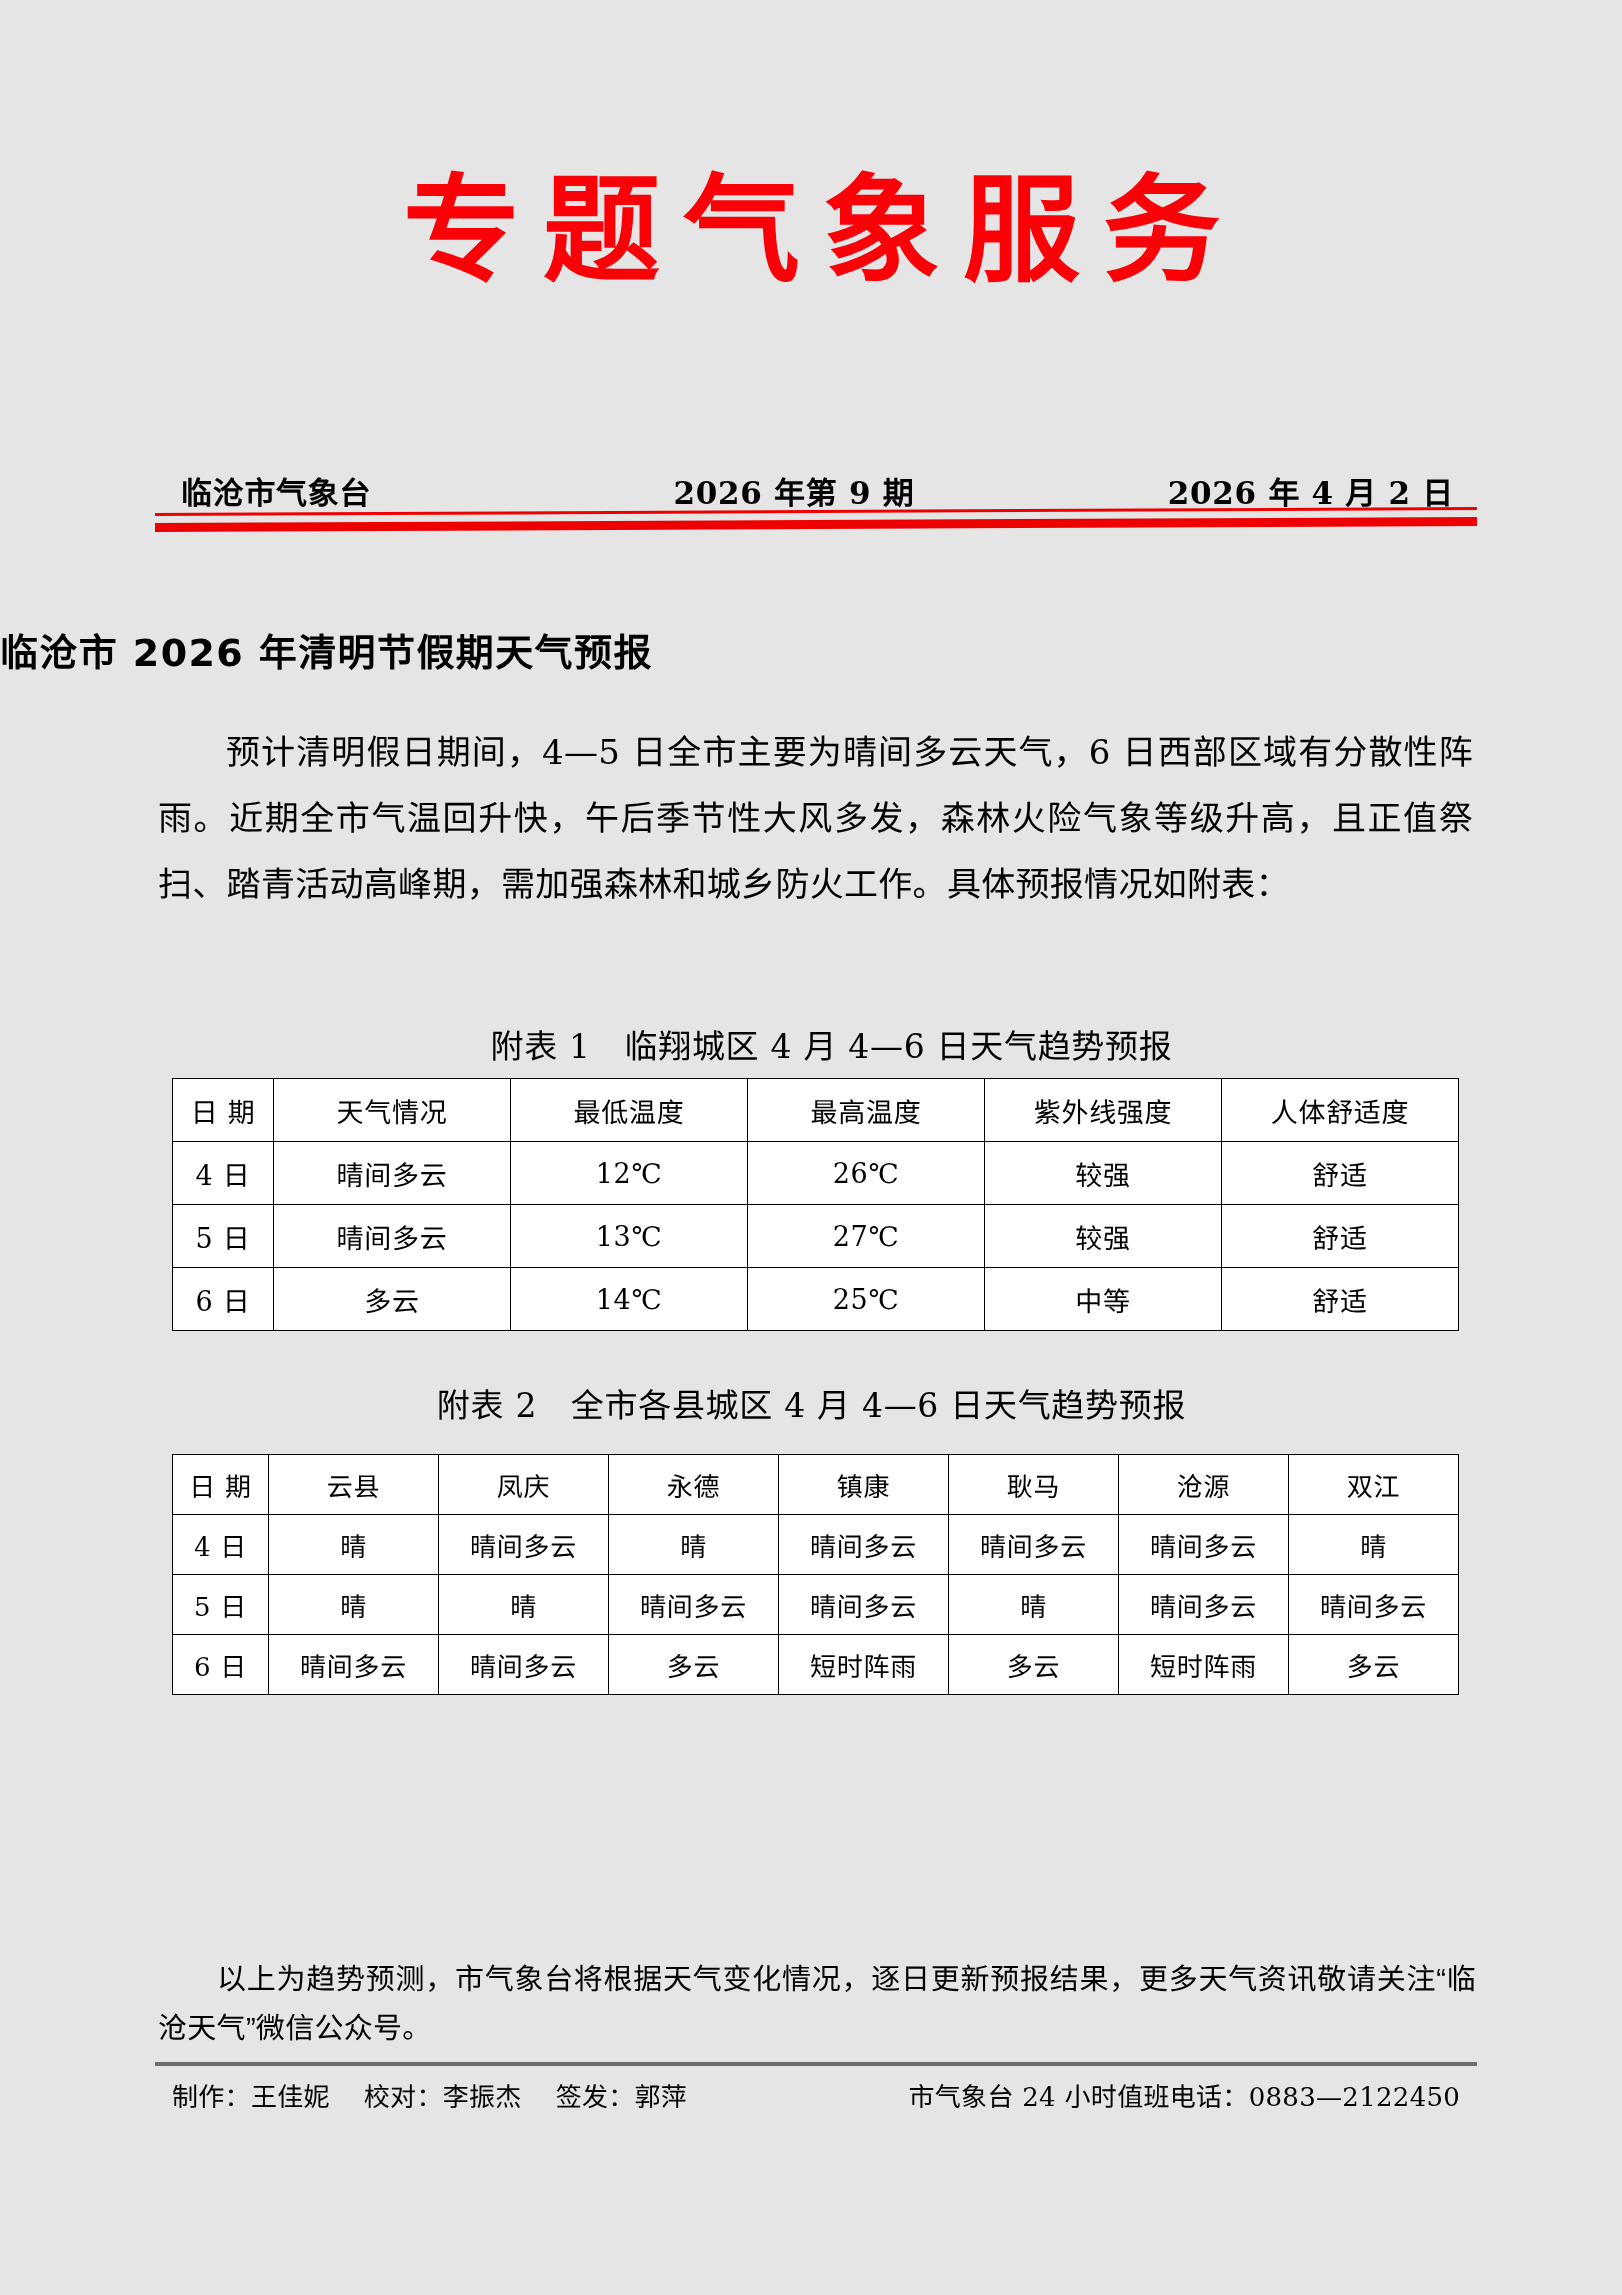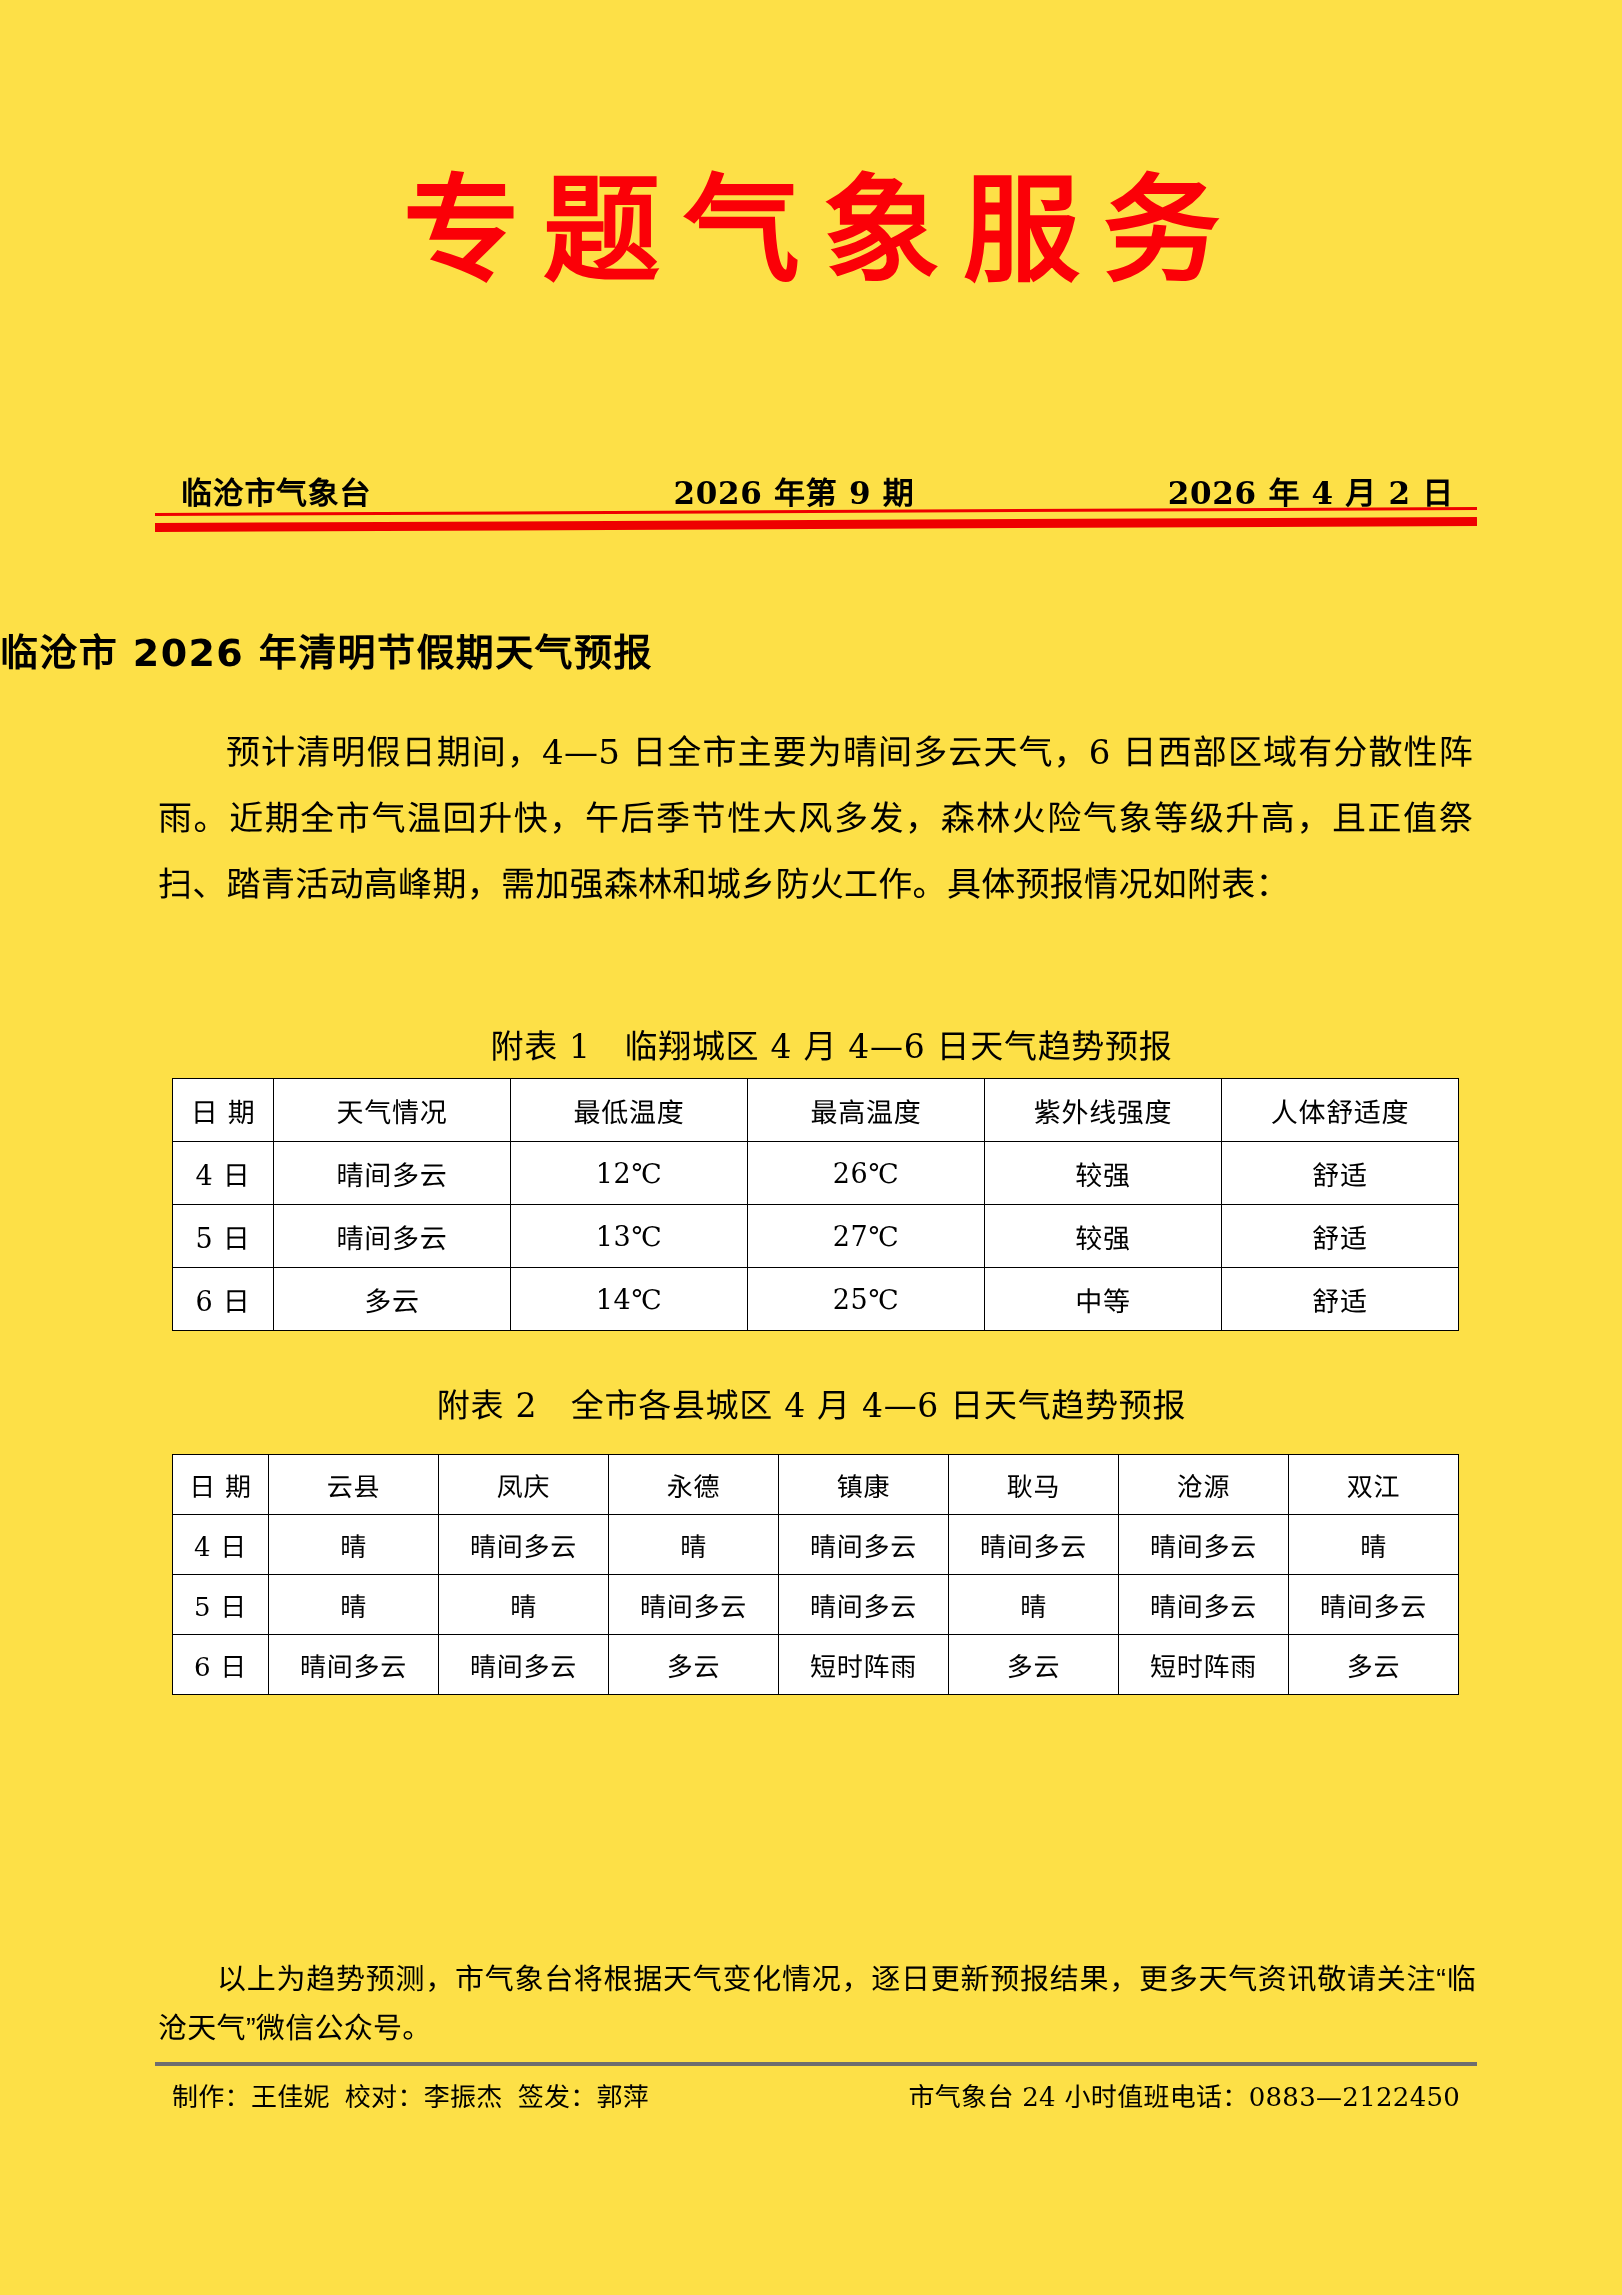--- a/index.html
+++ b/index.html
@@ -13,21 +13,21 @@
     height: 2295px;
     font-family: "DejaVu Serif", "Liberation Serif", serif;
     color: #000000;
     position: relative;
     overflow: hidden;
   }
 
   .page {
     position: absolute;
     inset: 0;
-    background: #fde047;
+    background: #e5e5e5;
   }
 
   
   .masthead {
     position: absolute;
     top: 170px;
     left: 0;
     width: 1623px;
     text-align: center;
   }
@@ -196,21 +196,21 @@
     top: 2076px;
     left: 172px;
     width: 1295px;
     display: flex;
     align-items: baseline;
     font-family: "DejaVu Serif", "Liberation Serif", serif;
     font-size: 26px;
     letter-spacing: 0.3px;
     white-space: nowrap;
   }
-  .credits-left { flex: 0 0 auto; display: flex; gap: 15px; }
+  .credits-left { flex: 0 0 auto; display: flex; gap: 34px; }
   .credits-right { margin-left: auto; padding-right: 6.8px; }
 </style>
 </head>
 <body>
 
 <div class="page">
 
   <div class="masthead">
     <div class="masthead-title">专题气象服务</div>
   </div>

